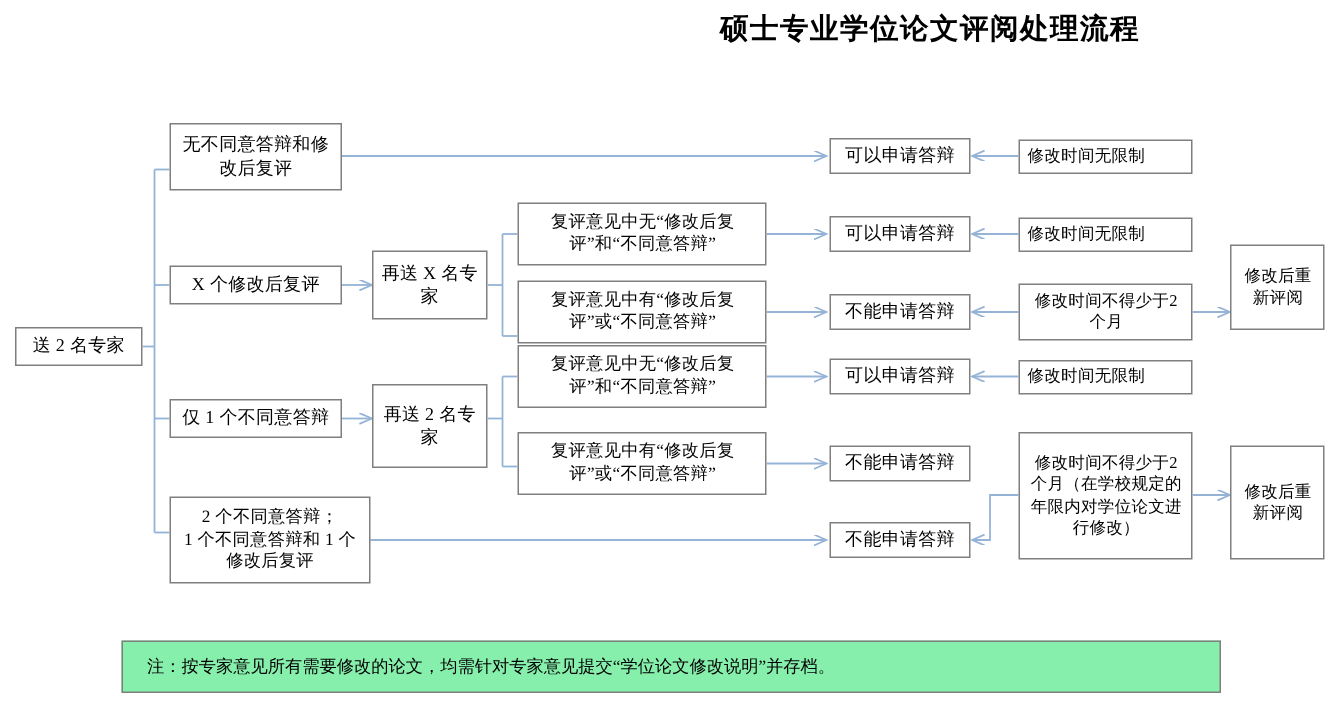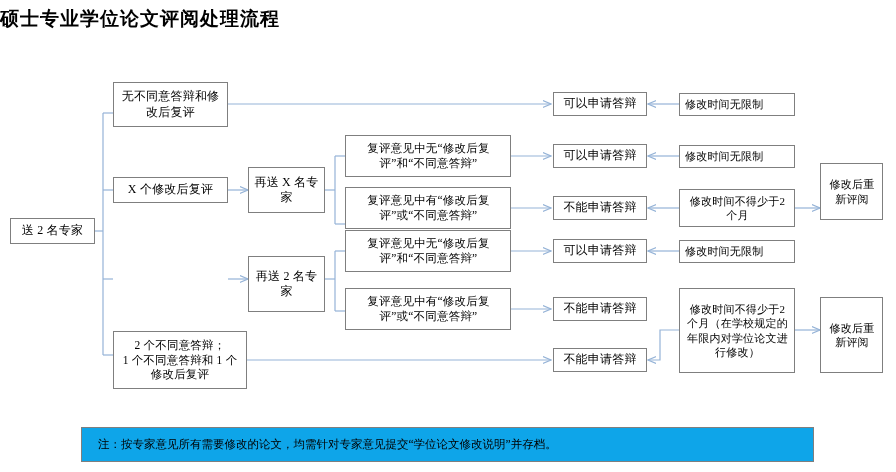--- a/index.html
+++ b/index.html
@@ -23,30 +23,30 @@
     justify-content:center;
     text-align:center;
     line-height:1.28;
     letter-spacing:0.2px;
     z-index:2;
   }
   .box span{display:block;padding:0 4px;}
   .title{
     position:absolute;
     left:0;top:6px;width:760px;
-    text-align:left;
+    text-align:right;
     font-size:19px;
     font-weight:bold;
     font-family:"Liberation Serif","DejaVu Serif",serif;
     letter-spacing:1px;
   }
   .note{
     position:absolute;
     border:1px solid #7f7f7f;
-    background:#0ea5e9;
+    background:#86efac;
     box-sizing:border-box;
     display:flex;
     align-items:center;
     z-index:2;
   }
   .note span{padding-left:16px;font-size:11.5px;}
   .fs11{font-size:11px;}
   .fs115{font-size:11.5px;}
   .fs12{font-size:12px;}
   .lj{text-align:left;justify-content:flex-start;}
@@ -114,20 +114,23 @@
   <div class="box fs12" style="left:10px;top:218px;width:85px;height:26px;">
     <span>送 2 名专家</span>
   </div>
 
   <div class="box fs12" style="left:113px;top:177px;width:115px;height:26px;">
     <span>X 个修改后复评</span>
   </div>
   <div class="box fs12" style="left:113px;top:82px;width:115px;height:45px;">
     <span>无不同意答辩和修改后复评</span>
   </div>
+  <div class="box fs12" style="left:113px;top:266px;width:115px;height:26px;">
+    <span>仅 1 个不同意答辩</span>
+  </div>
   <div class="box fs115" style="left:113px;top:331px;width:134px;height:58px;">
     <span style="white-space:pre-line;">2 个不同意答辩；
 1 个不同意答辩和 1 个修改后复评</span>
   </div>
 
   <div class="box fs12" style="left:248px;top:167px;width:77px;height:46px;">
     <span>再送 X 名专家</span>
   </div>
   <div class="box fs12" style="left:248px;top:256px;width:77px;height:56px;">
     <span>再送 2 名专家</span>

